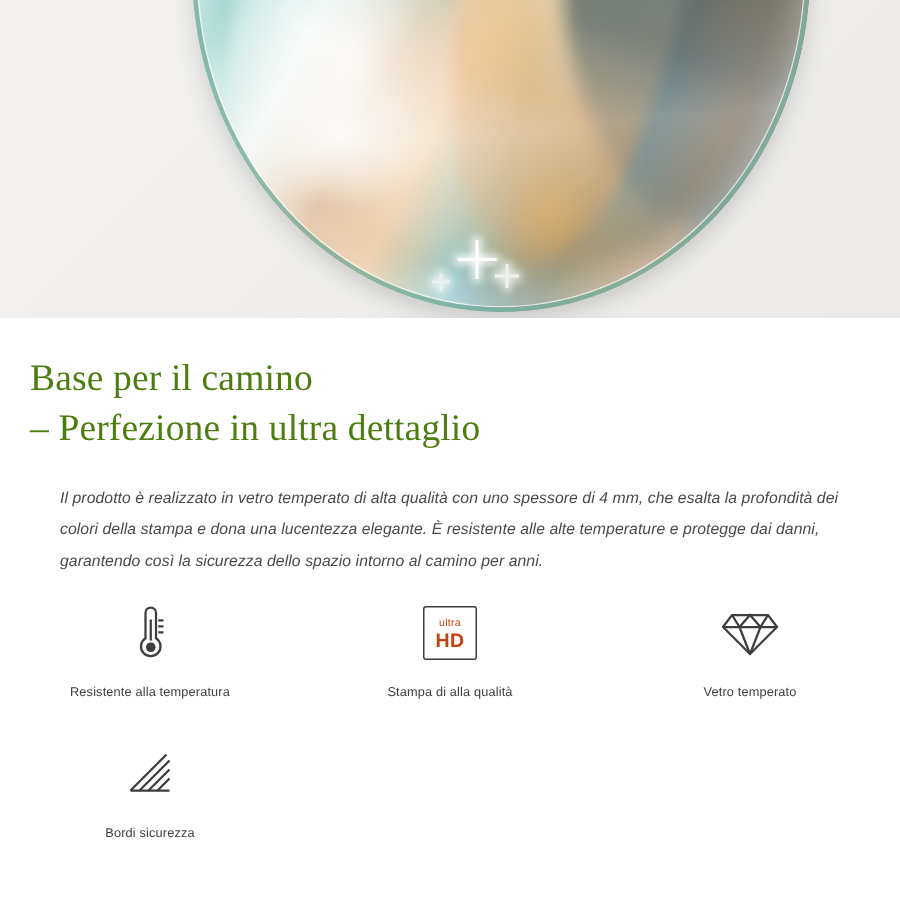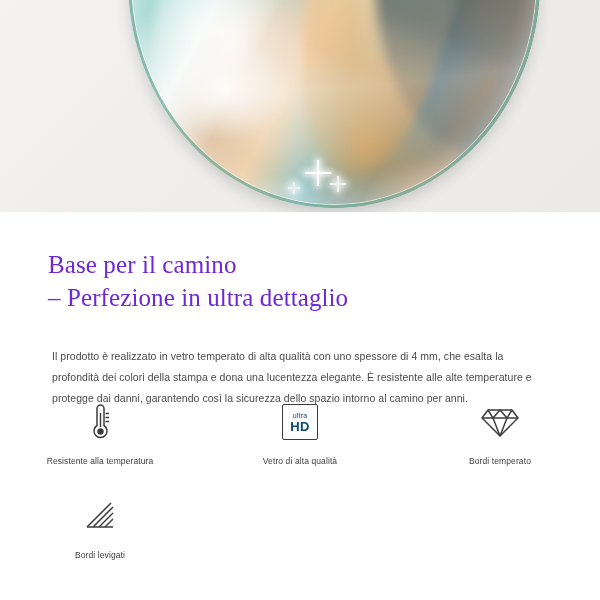--- a/index.html
+++ b/index.html
@@ -144,38 +144,39 @@
   .sparkle.s3 { left: 288px; top: 182px; width: 12px; height: 12px; opacity: .7; }
 
   
   .content {
     position: absolute;
     left: 0;
     top: 212px;
     width: 600px;
   }
   .headline {
-    margin: 12px;
-    padding: 24px 36px 0 36px;
+    margin: 0;
+    padding: 24px 36px 0 20px;
     font-family: "Liberation Serif", serif;
     font-weight: 400;
     font-size: 25px;
     line-height: 33px;
-    color: #6d28d9;
+    color: #4d7c0f;
     letter-spacing: 0.1px;
   }
   .headline .line2 { display: block; }
 
   .body-copy {
-    margin: 16px;
+    margin: 4px;
     padding: 16px 36px 0 36px;
     font-size: 10.5px;
     line-height: 21px;
     color: #4a4a4a;
     letter-spacing: 0.05px;
+    font-style: italic;
   }
 
   
   .features {
     position: absolute;
     left: 0;
     top: 390px;
     width: 600px;
     display: grid;
     grid-template-columns: repeat(3, 1fr);
@@ -187,21 +188,21 @@
     align-items: center;
     justify-content: flex-start;
     padding-top: 8px;
   }
   .feature-icon {
     width: 56px;
     height: 48px;
     display: flex;
     align-items: center;
     justify-content: center;
-    color: #0c4a6e;
+    color: #c2410c;
   }
   .feature-label {
     margin-top: 10px;
     font-size: 8.5px;
     color: #3d3d3d;
     text-align: right;
     letter-spacing: 0.1px;
   }
   .ultrahd {
     width: 34px;
@@ -270,47 +271,47 @@
       <div class="feature-label">Resistente alla temperatura</div>
     </div>
 
     <div class="feature">
       <div class="feature-icon">
         <div class="ultrahd">
           <span class="u1">ultra</span>
           <span class="u2">HD</span>
         </div>
       </div>
-      <div class="feature-label">Vetro di alta qualità</div>
+      <div class="feature-label">Stampa di alla qualità</div>
     </div>
 
 
     <div class="feature">
       <div class="feature-icon">
         <svg width="38" height="34" viewBox="0 0 38 34" fill="none" stroke="#3d3d3d" stroke-width="1.5">
           <path d="M7 5 H31 L37 13 L19 31 L1 13 Z"></path>
           <line x1="1" y1="13" x2="37" y2="13"></line>
           <path d="M7 5 L12 13 L19 31"></path>
           <path d="M31 5 L26 13 L19 31"></path>
           <path d="M12 13 L19 5 L26 13"></path>
         </svg>
       </div>
-      <div class="feature-label">Bordi temperato</div>
+      <div class="feature-label">Vetro temperato</div>
     </div>
 
     <div class="feature">
       <div class="feature-icon">
         <svg width="34" height="34" viewBox="0 0 34 34" fill="none" stroke="#3d3d3d" stroke-width="1.5">
           <path d="M4 28 L28 4"></path>
           <path d="M10 28 L30 8"></path>
           <path d="M16 28 L30 14"></path>
           <path d="M22 28 L30 20"></path>
           <path d="M4 28 H30"></path>
         </svg>
       </div>
-      <div class="feature-label">Bordi levigati</div>
+      <div class="feature-label">Bordi sicurezza</div>
     </div>
 
 
   </div>
 
   <div class="footer-strip"></div>
 </div>
 
 </body></html>

